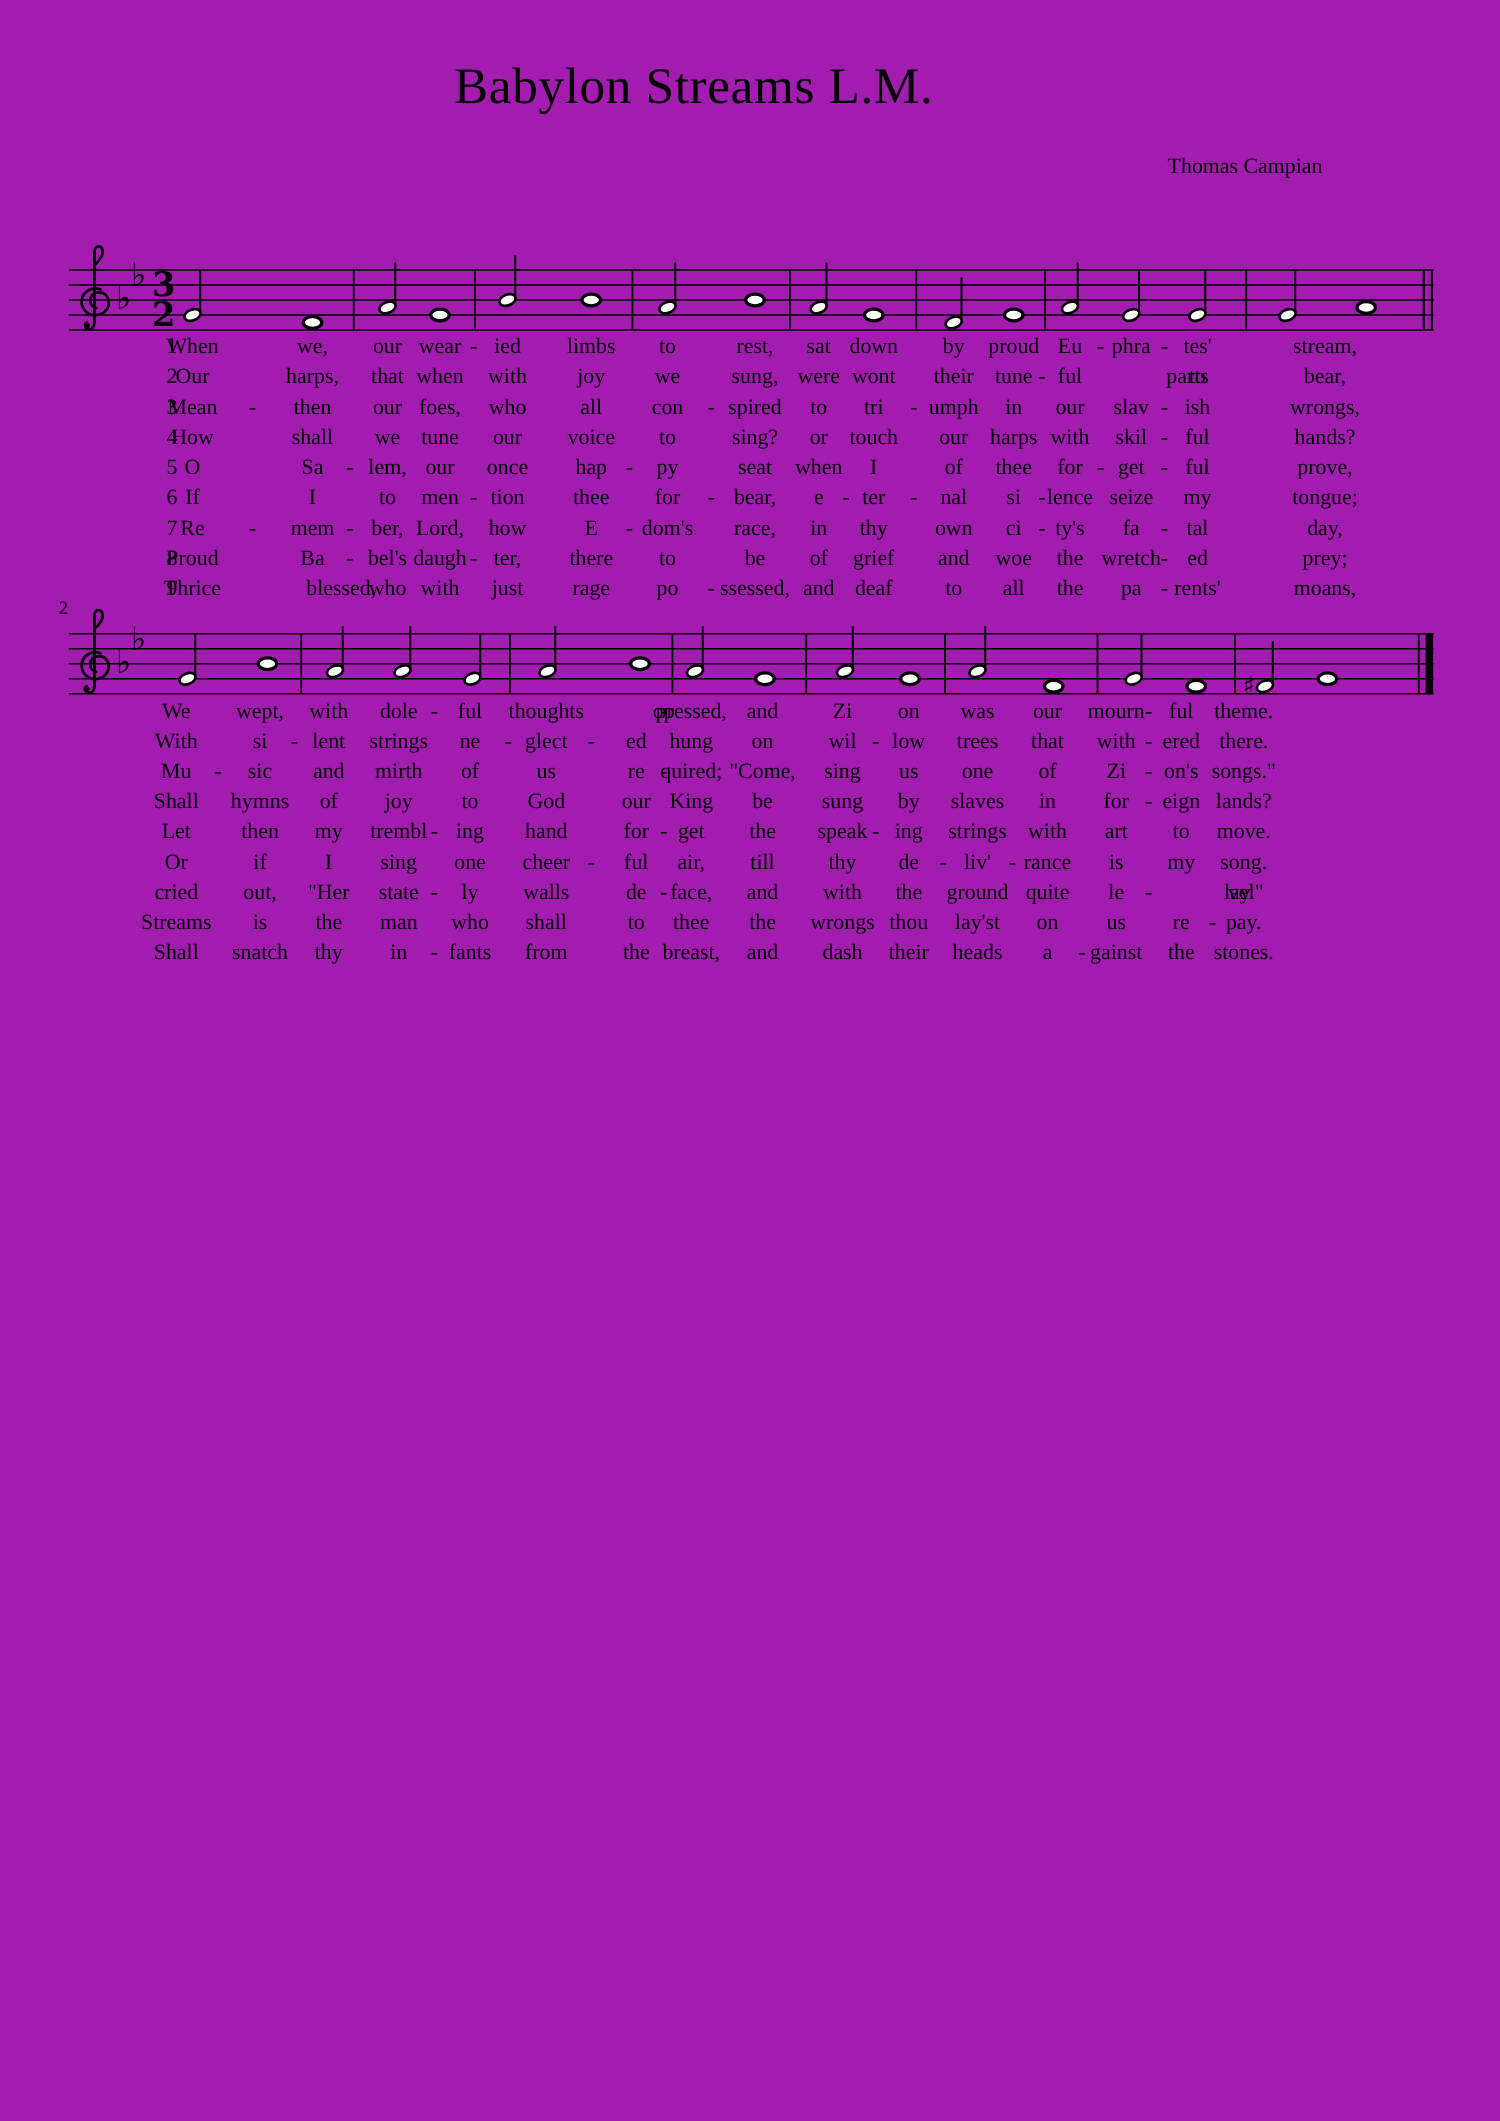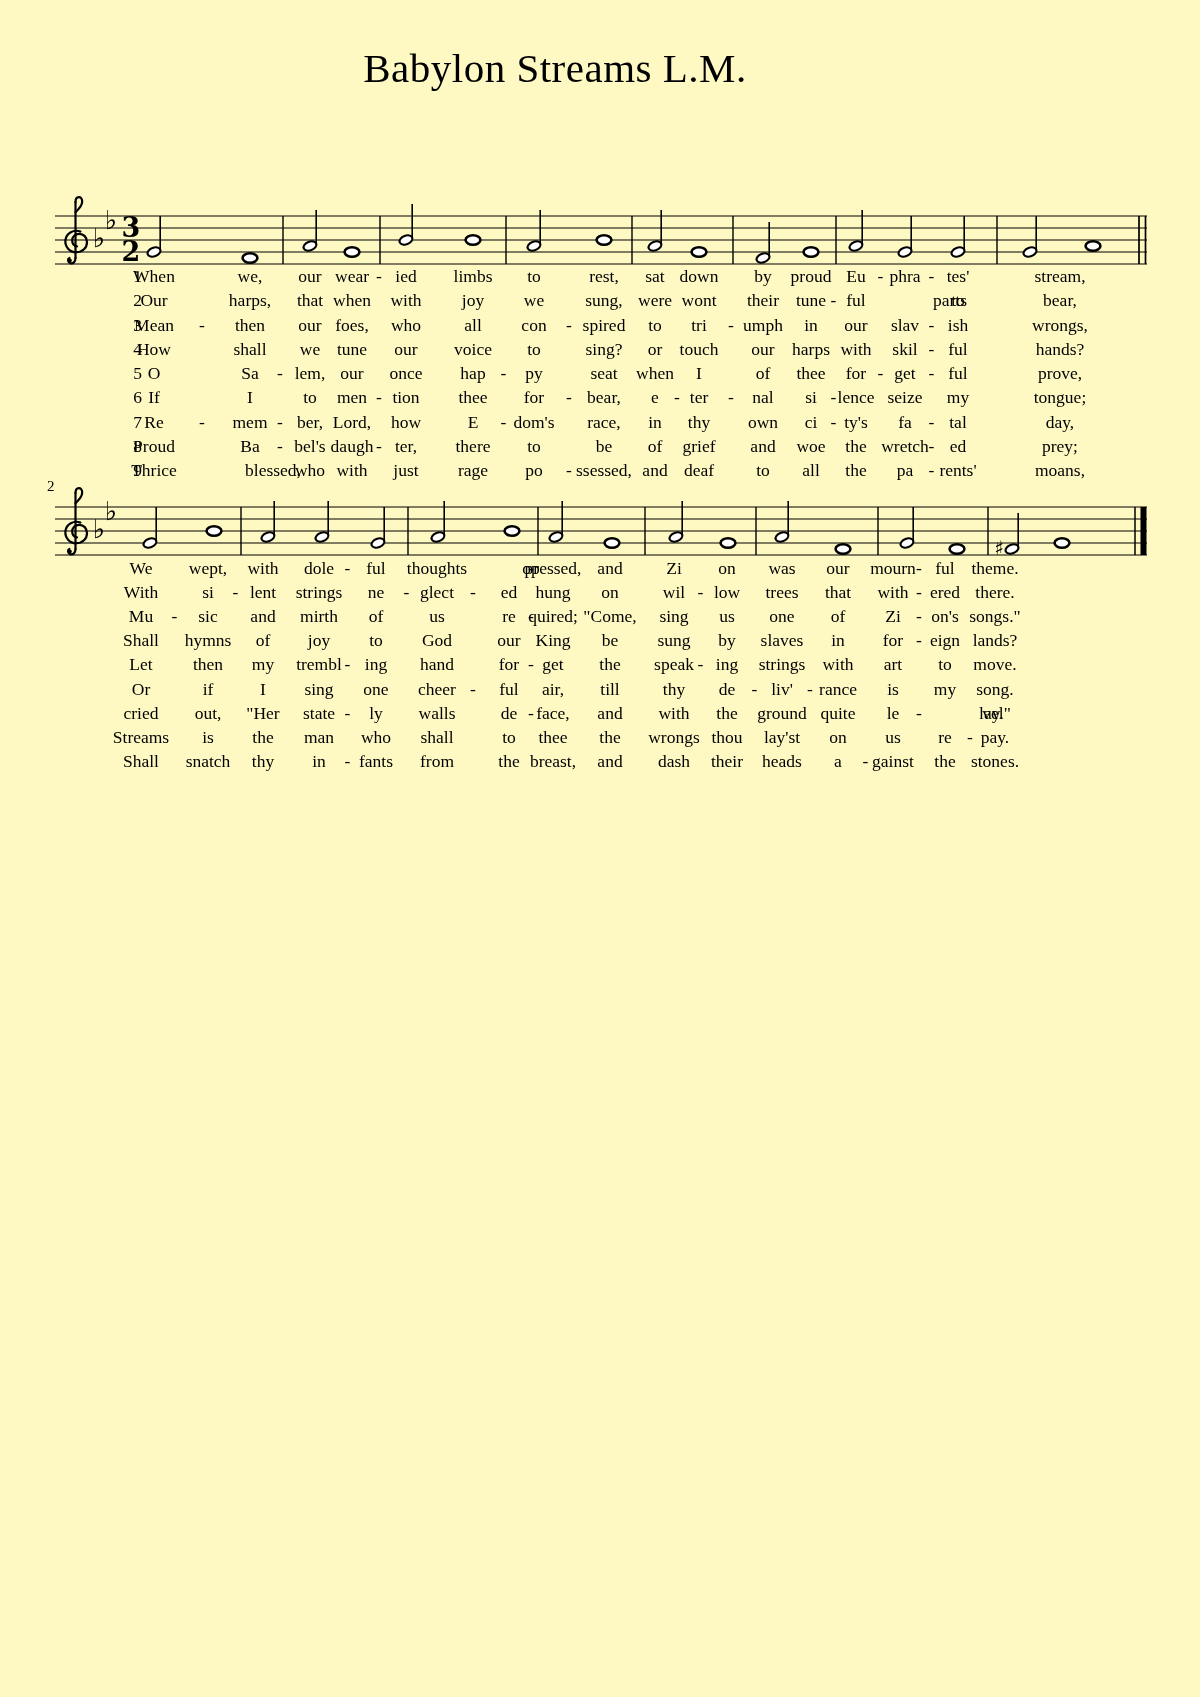--- a/index.html
+++ b/index.html
@@ -1,20 +1,20 @@
 <!DOCTYPE html>
 <html><head>
 <meta charset="utf-8">
 <style>
   html,body{margin:0;padding:0;background:#e8e8e8;}
   .page{
     position:relative;
     width:1200px;height:1697px;
     margin:0 auto;
-    background:#fef9c3;
+    background:#a21caf;
     font-family:"Liberation Serif", serif;
     color:#000;
     overflow:hidden;
   }
   .title{
     position:absolute;top:44px;left:0;width:1110px;
     text-align:center;font-size:41px;font-weight:400;letter-spacing:.5px;
   }
   .subtitle{
     position:absolute;top:102px;left:0;width:1110px;
@@ -28,20 +28,21 @@
   .lyric-row{position:absolute;left:0;width:1200px;height:22px;font-size:17.5px;}
   .syl{position:absolute;transform:translateX(-50%);white-space:nowrap;}
   .vnum{position:absolute;transform:translateX(-100%);white-space:nowrap;}
   .hyp{position:absolute;transform:translateX(-50%);white-space:nowrap;}
 </style>
 </head>
 <body>
 
 <div class="page">
   <div class="title">Babylon Streams L.M.</div>
+  <div class="composer">Thomas Campian</div>
 
   <svg class="music-layer" width="1200" height="860" viewBox="0 0 1200 860" id="music-svg">
       <g>
         <line x1="55" y1="216" x2="1147" y2="216" stroke="#000" stroke-width="1.1"></line>
         <line x1="55" y1="228" x2="1147" y2="228" stroke="#000" stroke-width="1.1"></line>
         <line x1="55" y1="240" x2="1147" y2="240" stroke="#000" stroke-width="1.1"></line>
         <line x1="55" y1="252" x2="1147" y2="252" stroke="#000" stroke-width="1.1"></line>
         <line x1="55" y1="264" x2="1147" y2="264" stroke="#000" stroke-width="1.1"></line>
         <g transform="translate(74,240)">
           <path d="M 6.4,-8.4 C 0,-11 -7.8,-7 -8.6,0.2 C -9.3,6.8 -4.2,12.2 2,12.2 C 8.6,12.2 13,7.6 13,2.2 C 13,-2.8 9.6,-6.2 5.2,-6.2 C 1,-6.2 -1.8,-3.2 -1.8,0.6 C -1.8,3.8 0.4,6 3,6.4" fill="none" stroke="#000" stroke-width="2.2" stroke-linecap="round"></path>

